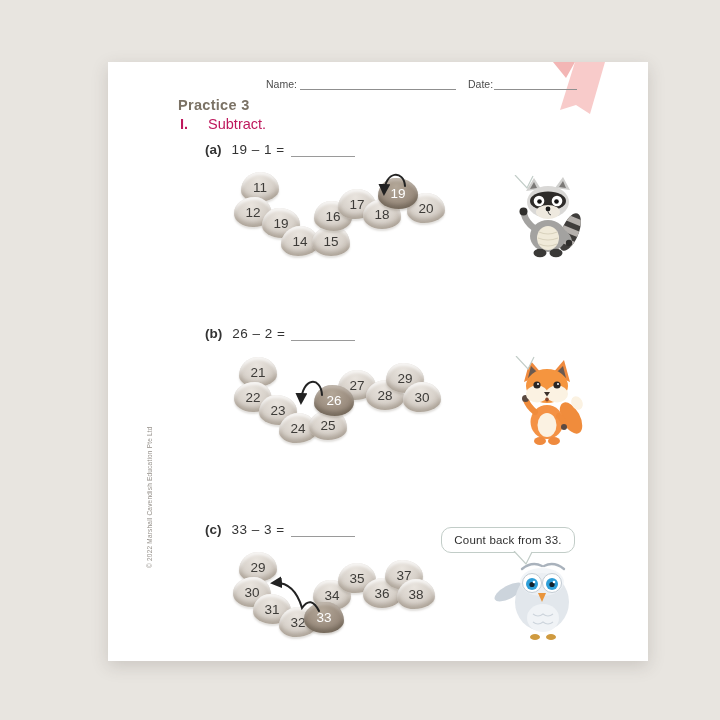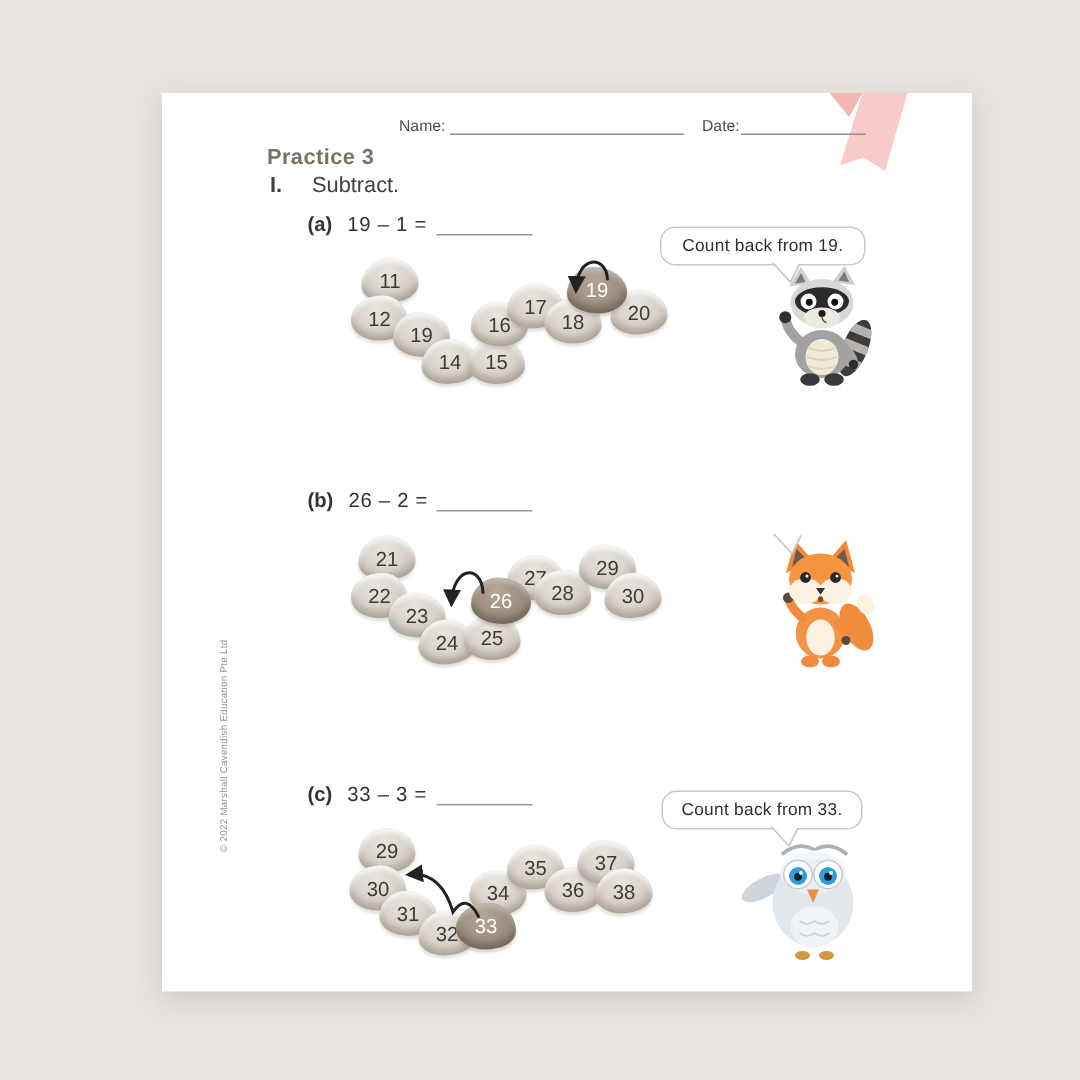--- a/index.html
+++ b/index.html
@@ -13,21 +13,21 @@
 
   
   .name-row { position:absolute; left:0; top:14px; width:504px; height:20px; font-size:10.5px; color:#4c4c4c; z-index:3; }
   .nd-label { position:absolute; top:2px; }
   .nd-line  { position:absolute; border-bottom:1px solid #8f8f8f; height:14px; }
 
   
   .ribbon-svg { position:absolute; left:440px; top:0; z-index:1; }
 
   .title { position:absolute; left:70px; top:35px; font-size:14.5px; font-weight:bold; letter-spacing:.3px; color:#7b7265; }
-  .instruction-row { position:absolute; left:72px; top:54px; font-size:14.5px; color:#404040; }
+  .instruction-row { position:absolute; left:72px; top:54px; font-size:14.5px; color:#be185d; }
   .instruction-row .qnum { font-weight:bold; margin-right:20px; }
 
   .eq-row { position:absolute; left:97px; font-size:13.5px; color:#333; display:flex; align-items:flex-end; }
   .eq-row .plabel { font-weight:bold; margin-right:10px; }
   .eq-row .equation { letter-spacing:.5px; }
   .eq-row .blank { display:inline-block; width:64px; height:13px; border-bottom:1.2px solid #9a9a9a; margin-left:6px; }
 
   .bubble {
     position:absolute; height:26px; background:#fff; border:1.2px solid #c2cdc8;
     border-radius:10px; display:flex; align-items:center; justify-content:center;
@@ -94,21 +94,20 @@
     <span class="plabel">(b)</span>
     <span class="equation">26 – 2 =</span>
     <span class="blank"></span>
   </div>
   <div class="eq-row" style="top:460px">
     <span class="plabel">(c)</span>
     <span class="equation">33 – 3 =</span>
     <span class="blank"></span>
   </div>
 
-  <div class="bubble" style="left:332px; top:89px; width:137px">Count back from 19.</div>
   <svg class="bubble-tail" style="left:405px; top:113px" width="24" height="15" viewBox="0 0 24 15">
     <path d="M2,0 L14,13 L20,1" fill="#ffffff" stroke="#c2cdc8" stroke-width="1.2"></path>
   </svg>
 
   <svg class="bubble-tail" style="left:406px; top:294px" width="24" height="15" viewBox="0 0 24 15">
     <path d="M2,0 L14,13 L20,1" fill="#ffffff" stroke="#c2cdc8" stroke-width="1.2"></path>
   </svg>
 
   <div class="bubble" style="left:333px; top:465px; width:134px">Count back from 33.</div>
   <svg class="bubble-tail" style="left:404px; top:489px" width="24" height="15" viewBox="0 0 24 15">
@@ -126,21 +125,21 @@
       <div class="rock v1" style="left: 255px; top: 137px; text-align: center;">18</div>
       <div class="rock v2 dark" style="left: 270px; top: 116px;">19</div>
       <div class="rock v0" style="left: 299px; top: 131px;">20</div>
       <div class="rock v0" style="left: 131px; top: 295px;">21</div>
       <div class="rock v1" style="left: 126px; top: 320px;">22</div>
       <div class="rock v2" style="left: 151px; top: 333px;">23</div>
       <div class="rock v0" style="left: 171px; top: 351px; text-align: center;">24</div>
       <div class="rock v1" style="left: 201px; top: 348px;">25</div>
       <div class="rock v2 dark" style="left: 206px; top: 323px;">26</div>
       <div class="rock v0" style="left: 230px; top: 308px;">27</div>
-      <div class="rock v1" style="left: 248px; top: 318px;">28</div>
+      <div class="rock v1" style="left: 258px; top: 318px;">28</div>
       <div class="rock v2" style="left: 278px; top: 301px;">29</div>
       <div class="rock v0" style="left: 295px; top: 320px;">30</div>
       <div class="rock v0" style="left: 131px; top: 490px;">29</div>
       <div class="rock v1" style="left: 125px; top: 515px;">30</div>
       <div class="rock v2" style="left: 145px; top: 532px;">31</div>
       <div class="rock v0" style="left: 171px; top: 545px;">32</div>
       <div class="rock v1 dark" style="left: 196px; top: 540px;">33</div>
       <div class="rock v2" style="left: 205px; top: 518px;">34</div>
       <div class="rock v0" style="left: 230px; top: 501px;">35</div>
       <div class="rock v1" style="left: 255px; top: 516px;">36</div>

